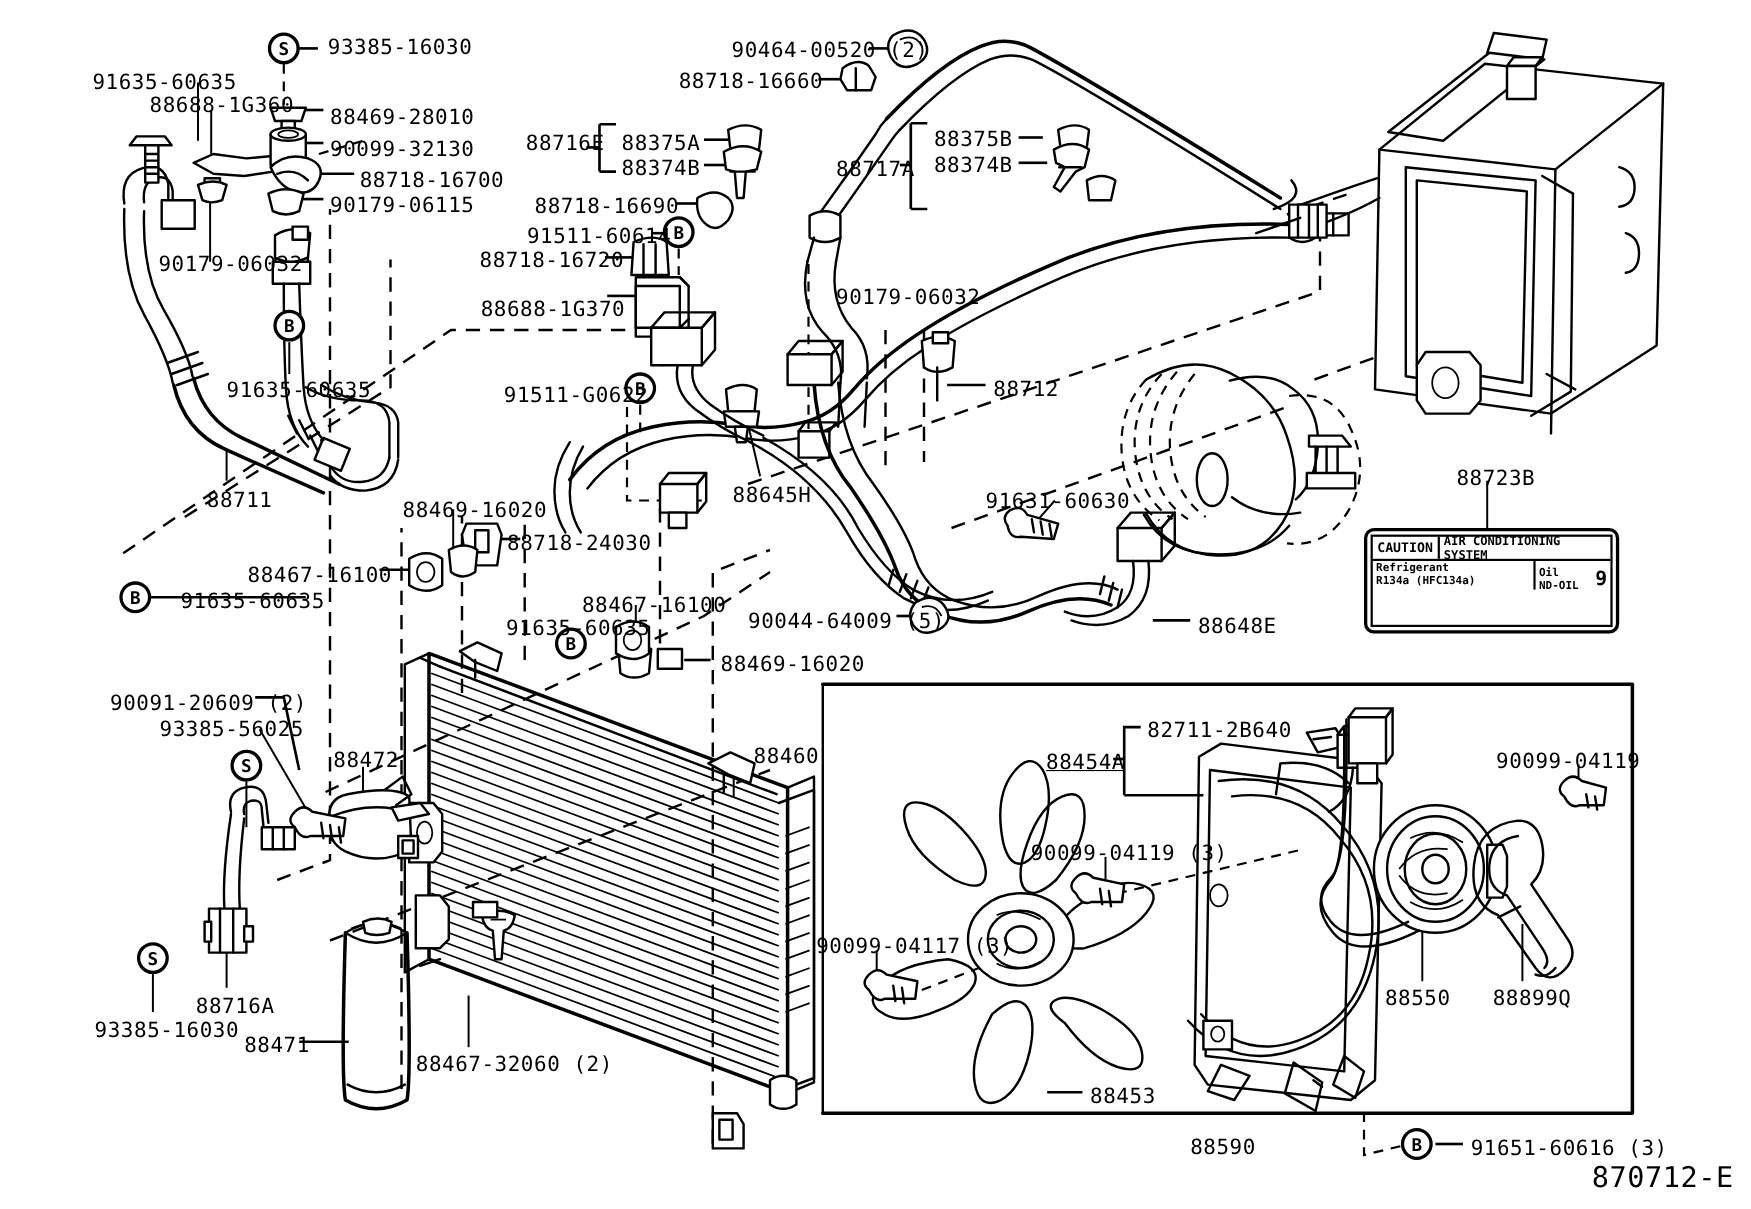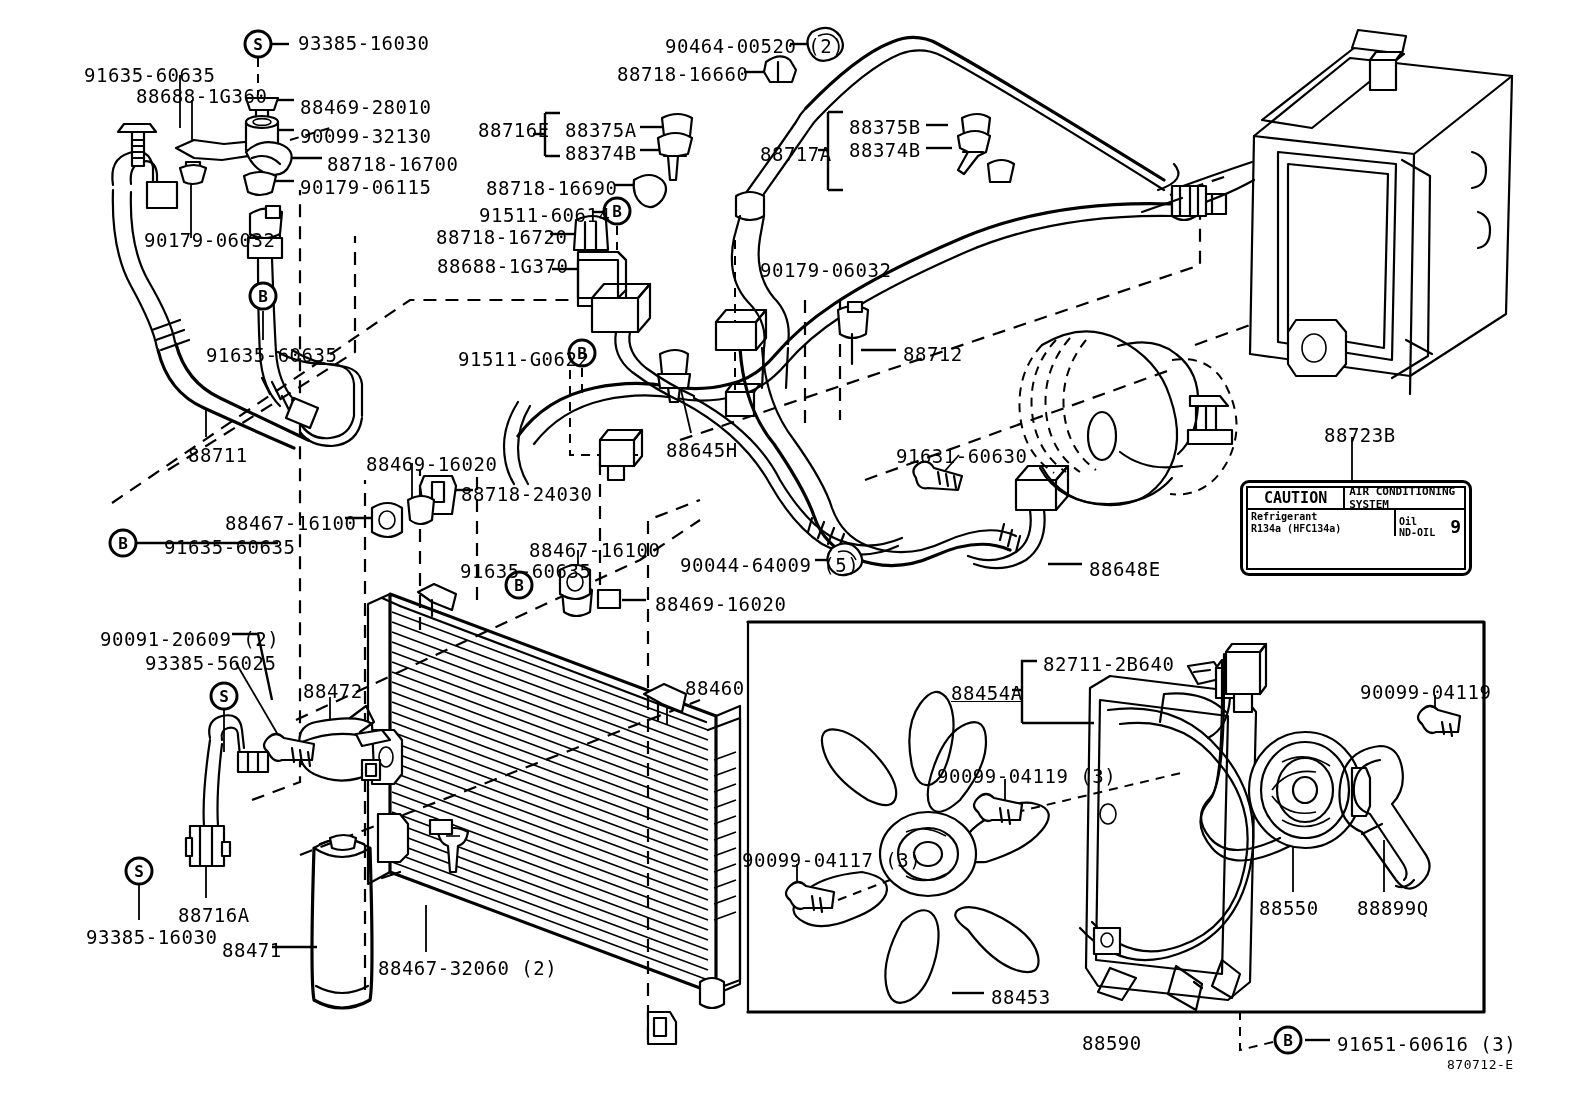--- a/index.html
+++ b/index.html
@@ -7,34 +7,34 @@
   #stage{position:relative;width:1592px;height:1099px;background:#fff;overflow:hidden;}
   svg#art{position:absolute;left:0;top:0;width:1592px;height:1099px;}
   .lbl{position:absolute;font-family:"DejaVu Sans Mono","Liberation Mono",monospace;
        font-size:19px;letter-spacing:0.5px;color:#000;white-space:nowrap;line-height:1;}
   
   #caution{position:absolute;left:1240px;top:480px;width:232px;height:96px;
            border:3px solid #000;border-radius:9px;background:#fff;padding:3px;box-sizing:border-box;}
   #caution .inner{border:2px solid #000;width:100%;height:100%;box-sizing:border-box;
            display:flex;flex-direction:column;}
   #caution .row1{display:flex;border-bottom:2px solid #000;height:20px;}
-  #caution .c-word{border-right:2px solid #000;padding:1px 16px;font-size:15px;font-weight:bold;
+  #caution .c-word{border-right:2px solid #000;padding:1px 4px;font-size:12px;font-weight:bold;
            letter-spacing:0px;display:flex;align-items:center;}
   #caution .c-sys{padding:1px 4px;font-size:11px;font-weight:bold;letter-spacing:0px;
            display:flex;align-items:center;}
   #caution .row2{flex:1;display:flex;align-items:center;border-bottom:2px solid #000;padding-left:4px;}
   #caution .r134{font-size:34px;font-weight:bold;letter-spacing:-1px;line-height:1;}
   #caution .useonly{font-size:21px;font-weight:bold;letter-spacing:0px;margin-left:5px;}
   #caution .row3{display:flex;height:26px;}
   #caution .refr{flex:1;border-right:2px solid #000;padding:1px 3px;font-size:10px;
            font-weight:bold;line-height:1.15;}
   #caution .oil{padding:17px 3px;font-size:10px;font-weight:bold;line-height:1.15;
            display:flex;align-items:center;gap:15px;}
   #caution .oilbig{font-size:18px;font-weight:bold;}
-  #diagid{position:absolute;left:1447px;top:1058px;font-size:13px;}
+  #diagid{position:absolute;left:1447px;top:1058px;font-size:26px;}
 </style>
 </head>
 <body>
 
 <div id="stage">
 
   <svg id="art" viewBox="0 0 1592 1099" xmlns="http://www.w3.org/2000/svg">
     <defs>
       <style>
         .s{fill:none;stroke:#000;stroke-width:2.2;stroke-linecap:round;stroke-linejoin:round;}
@@ -570,21 +570,21 @@
       <div class="lbl" style="left: 617px; top: 65px;">88718-16660</div>
       <div class="lbl" style="left: 478px; top: 121px;">88716E</div>
       <div class="lbl" style="left: 565px; top: 121px;">88375A</div>
       <div class="lbl" style="left: 565px; top: 144px;">88374B</div>
       <div class="lbl" style="left: 760px; top: 145px;">88717A</div>
       <div class="lbl" style="left: 849px; top: 118px;">88375B</div>
       <div class="lbl" style="left: 849px; top: 141px;">88374B</div>
       <div class="lbl" style="left: 486px; top: 179px;">88718-16690</div>
       <div class="lbl" style="left: 479px; top: 206px;">91511-60614</div>
       <div class="lbl" style="left: 436px; top: 228px;">88718-16720</div>
-      <div class="lbl" style="left: 437px; top: 257px;">88688-1G370</div>
+      <div class="lbl" style="left: 437px; top: 272px;">88688-1G370</div>
       <div class="lbl" style="left: 760px; top: 261px;">90179-06032</div>
       <div class="lbl" style="left: 903px; top: 345px;">88712</div>
       <div class="lbl" style="left: 458px; top: 350px;">91511-G0622</div>
       <div class="lbl" style="left: 666px; top: 441px;">88645H</div>
       <div class="lbl" style="left: 896px; top: 447px;">91631-60630</div>
       <div class="lbl" style="left: 1324px; top: 426px;">88723B</div>
       <div class="lbl" style="left: 366px; top: 455px;">88469-16020</div>
       <div class="lbl" style="left: 461px; top: 485px;">88718-24030</div>
       <div class="lbl" style="left: 225px; top: 514px;">88467-16100</div>
       <div class="lbl" style="left: 164px; top: 538px;">91635-60635</div>

